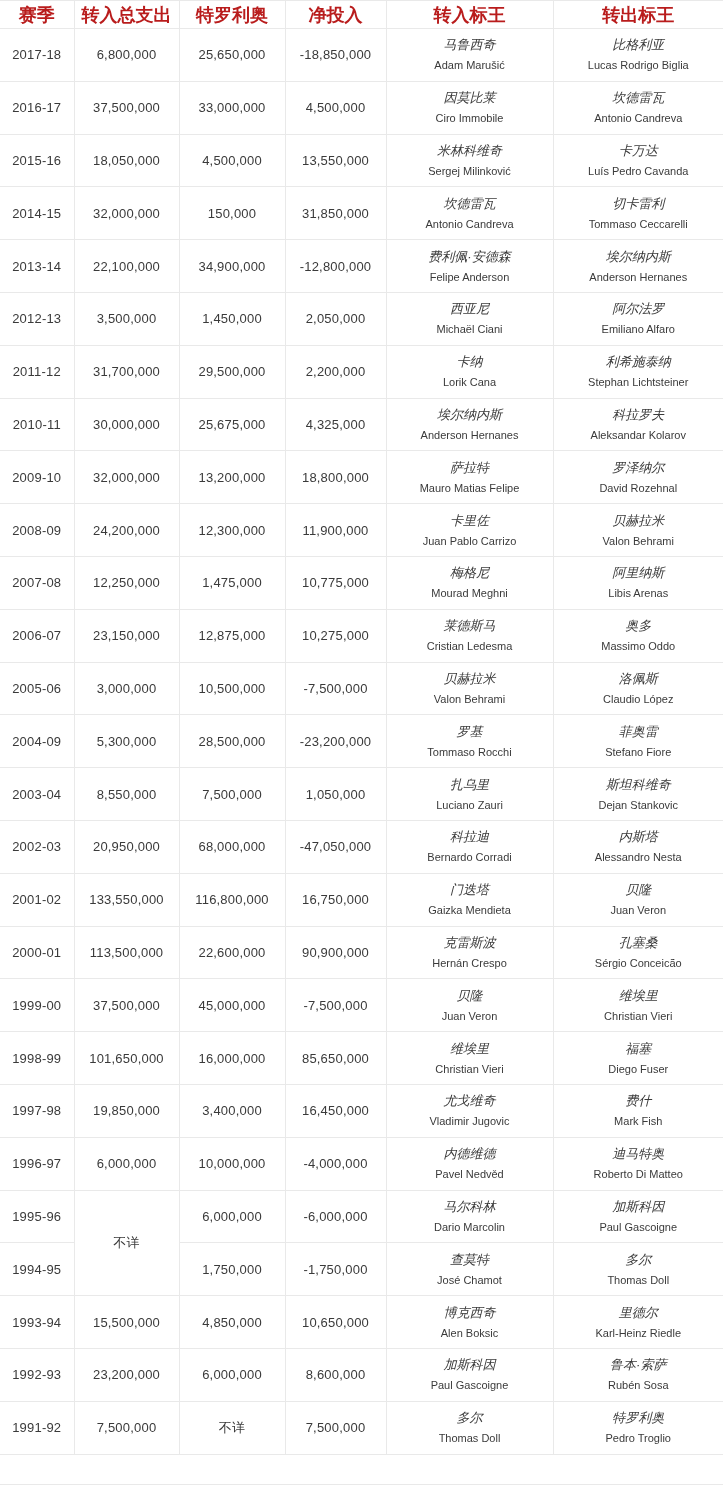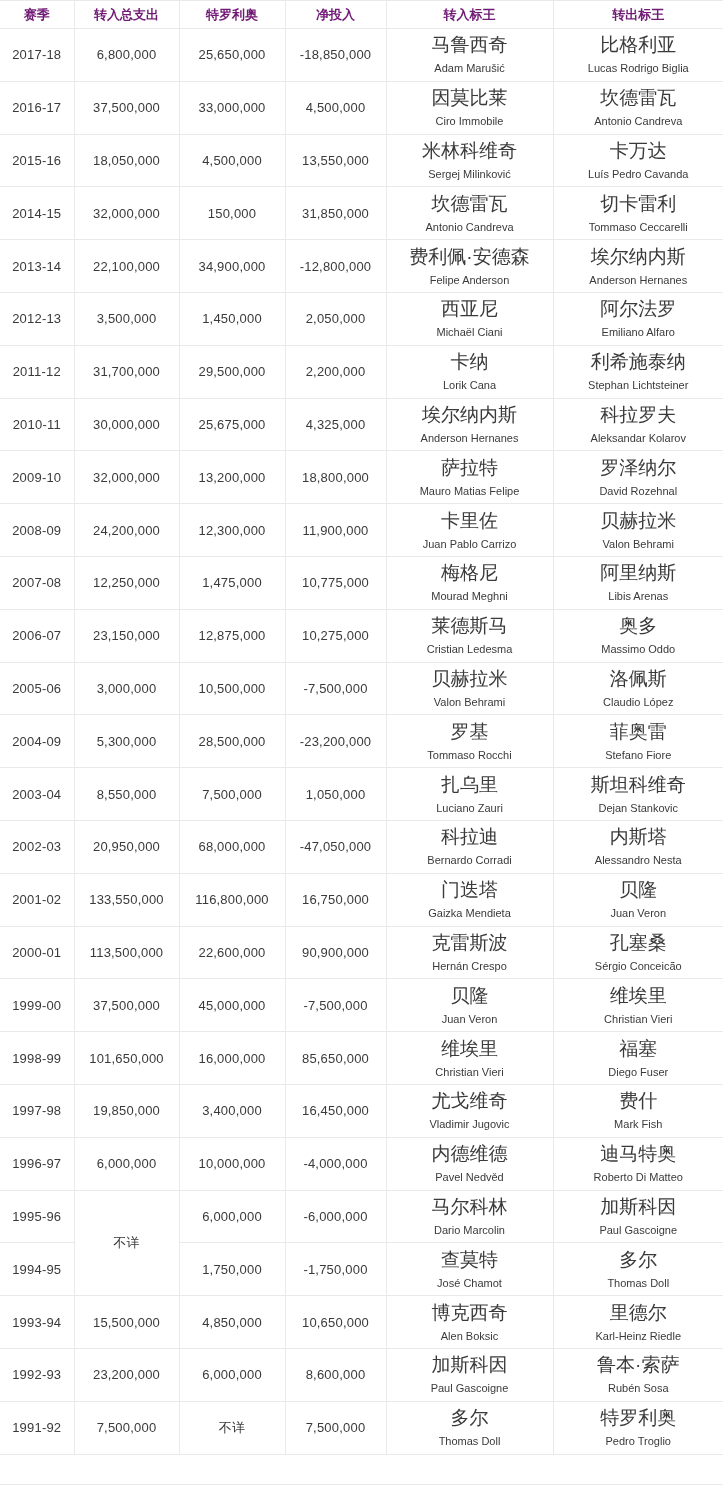--- a/index.html
+++ b/index.html
@@ -16,29 +16,29 @@
   col.c4 { width: 101px; } col.c5 { width: 167px; } col.c6 { width: 170px; }
   th, td {
     border: 1px solid #e9e9e9;
     text-align: center; vertical-align: middle;
     padding: 0; background: #fff;
     font-size: 13px;
   }
   th:first-child, td:first-child { border-left: none; }
   th:last-child, td:last-child { border-right: none; text-align: center; }
   thead tr { height: 28px; }
-  thead th { font-weight: bold; color: #701a75; font-size: 13px; }
+  thead th { font-weight: bold; color: #b91c1c; font-size: 18px; }
   tbody tr { height: 52.8px; }
   td.num, td.season { color: #3a3a3a; letter-spacing: 0.2px; }
   td.player { padding: 2px 0; }
   .player-wrap {
     display: flex; flex-direction: column; justify-content: center;
     align-items: center; gap: 9px; height: 100%;
   }
-  .pname-cn { font-size: 19px; color: #3a3a3a; line-height: 1; }
+  .pname-cn { font-size: 13px; color: #3a3a3a; line-height: 1; font-style: italic; }
   .pname-en { font-size: 11px; color: #3a3a3a; line-height: 1; }
   .footer-strip {
     width: 723px; height: 29px; background: #fff;
     border-bottom: 1px solid #e9e9e9;
   }
 </style>
 </head>
 <body>
 
 <div class="page">

